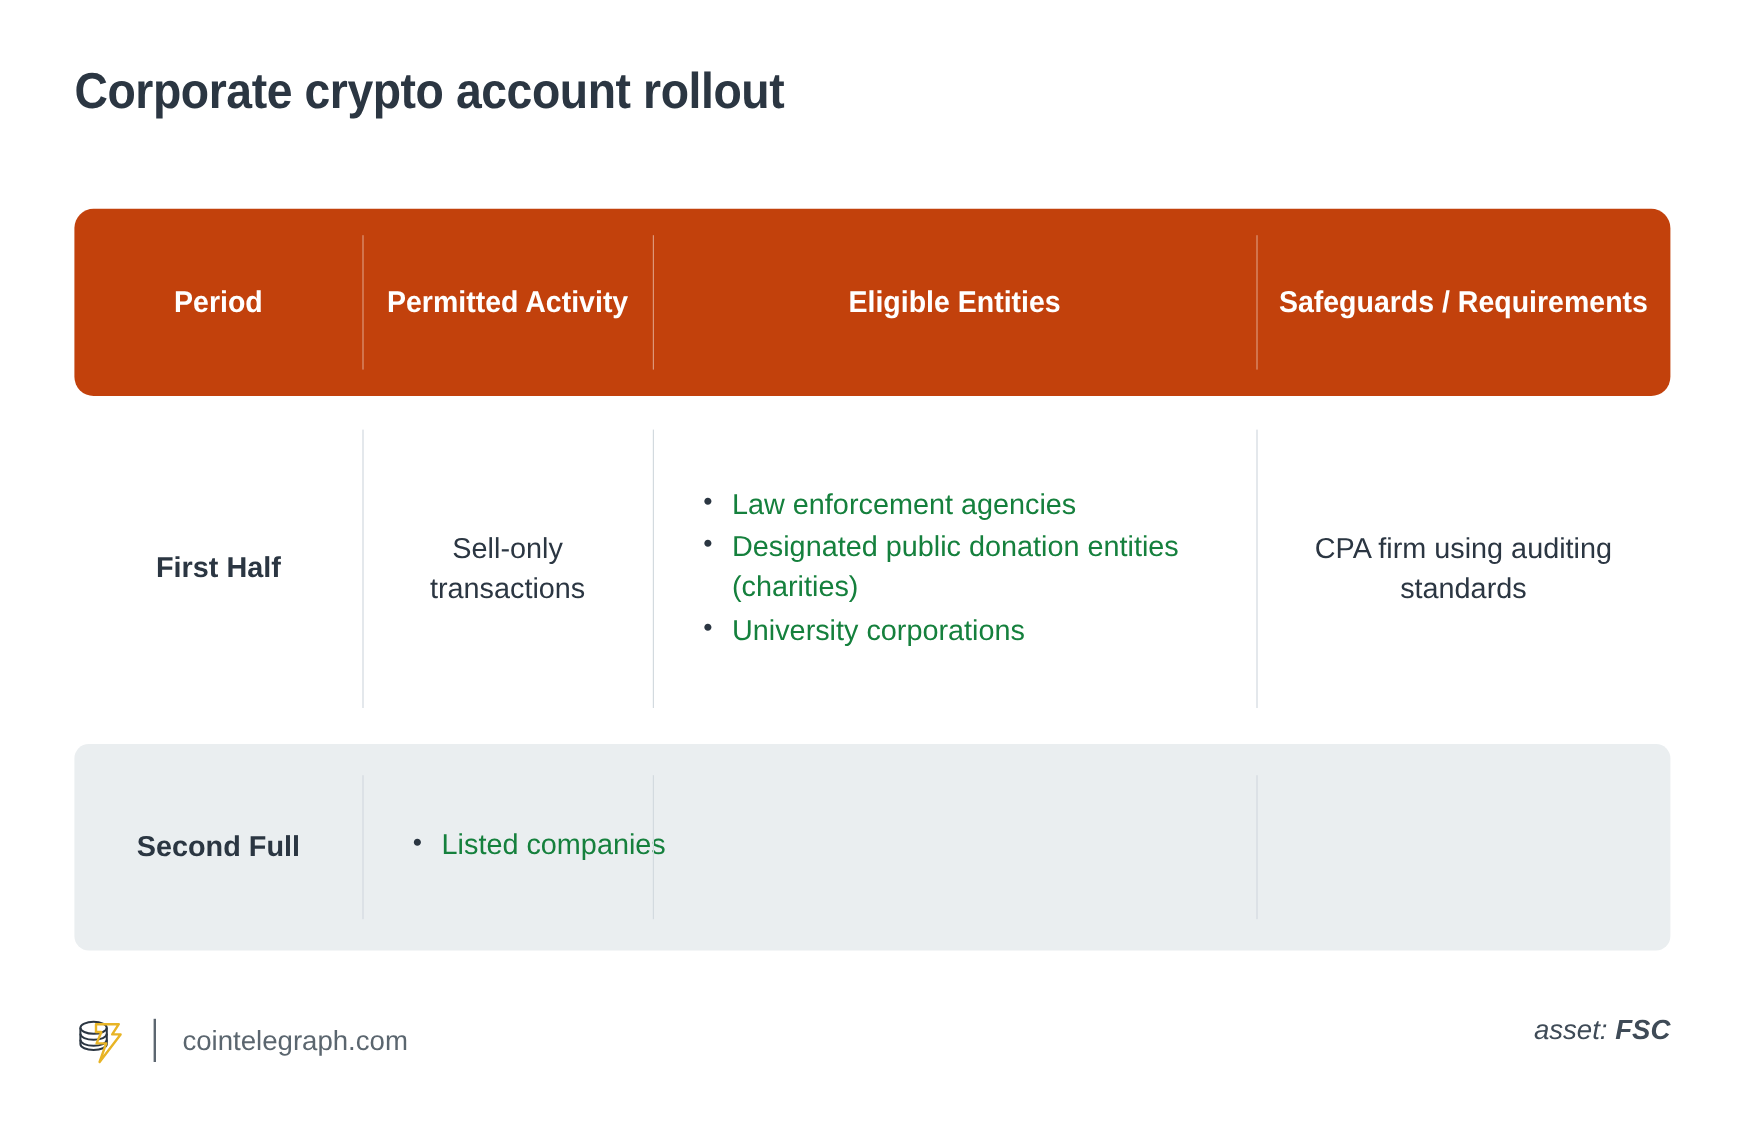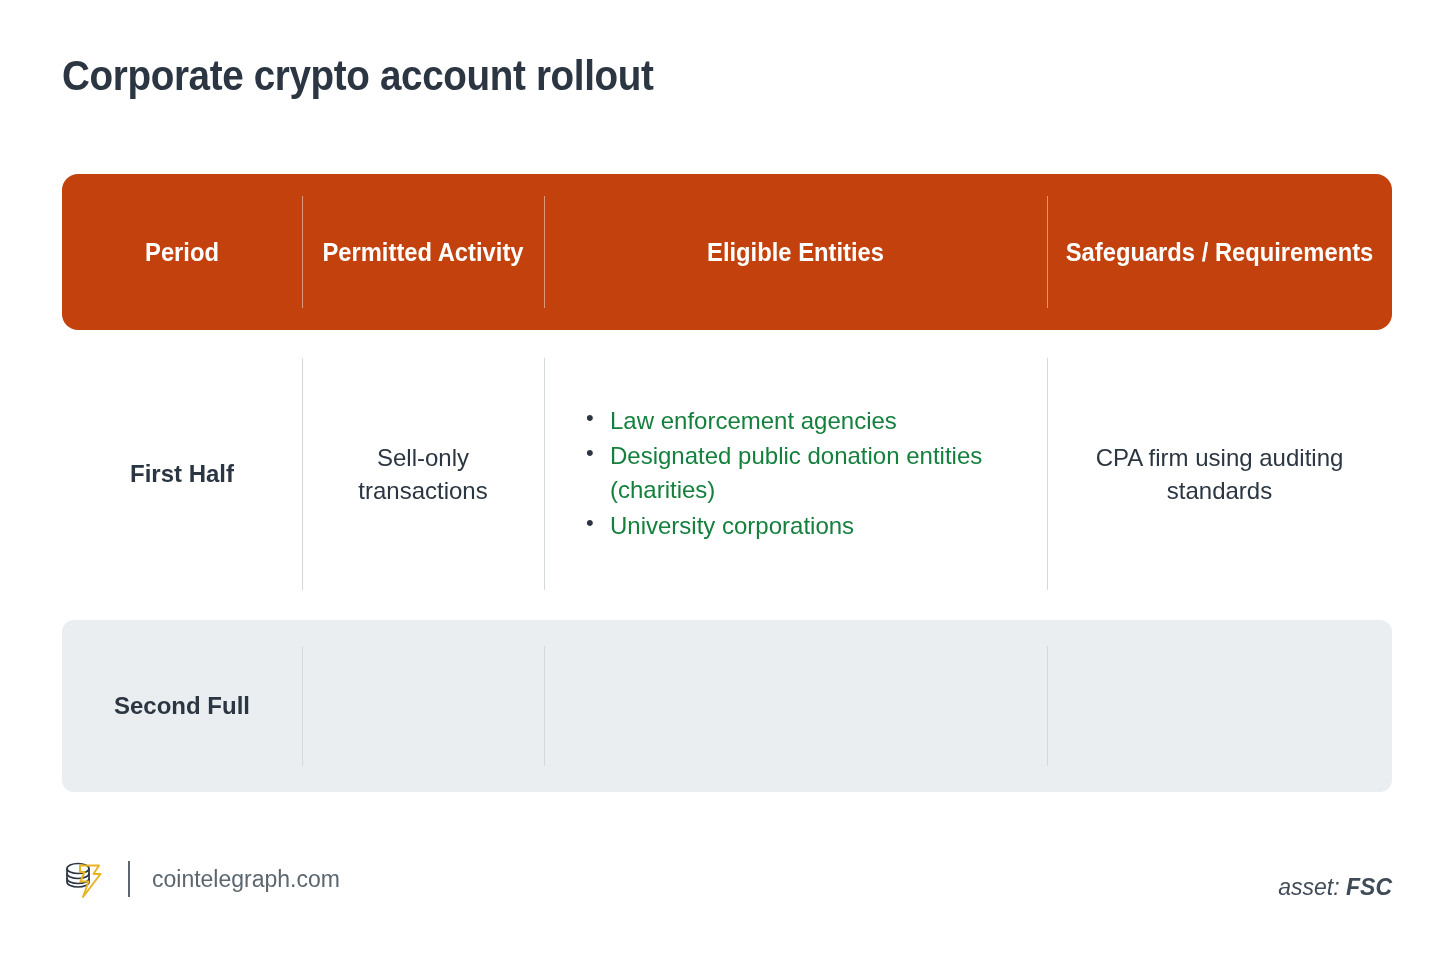--- a/index.html
+++ b/index.html
@@ -146,21 +146,21 @@
   }
 
   
   .footer {
     position: absolute;
     left: 62px;
     right: 58px;
     top: 845px;
     height: 56px;
     display: flex;
-    align-items: flex-end;
+    align-items: flex-start;
   }
 
   .brand {
     display: flex;
     align-items: center;
   }
 
   .logo-mark {
     width: 46px;
     height: 44px;
@@ -220,20 +220,21 @@
       <div class="cell cell-center col4">CPA firm using auditing standards</div>
       <div class="rdiv rdiv-1"></div>
       <div class="rdiv rdiv-2"></div>
       <div class="rdiv rdiv-3"></div>
     </div>
 
     <div class="row row-gray">
       <div class="cell cell-period col1">Second Full</div>
       <div class="cell col3">
         <ul class="bullets">
+          <li>Listed companies</li>
         </ul>
       </div>
       <div class="rdiv rdiv-1"></div>
       <div class="rdiv rdiv-2"></div>
       <div class="rdiv rdiv-3"></div>
     </div>
 
   </div>
 
   <div class="footer">

